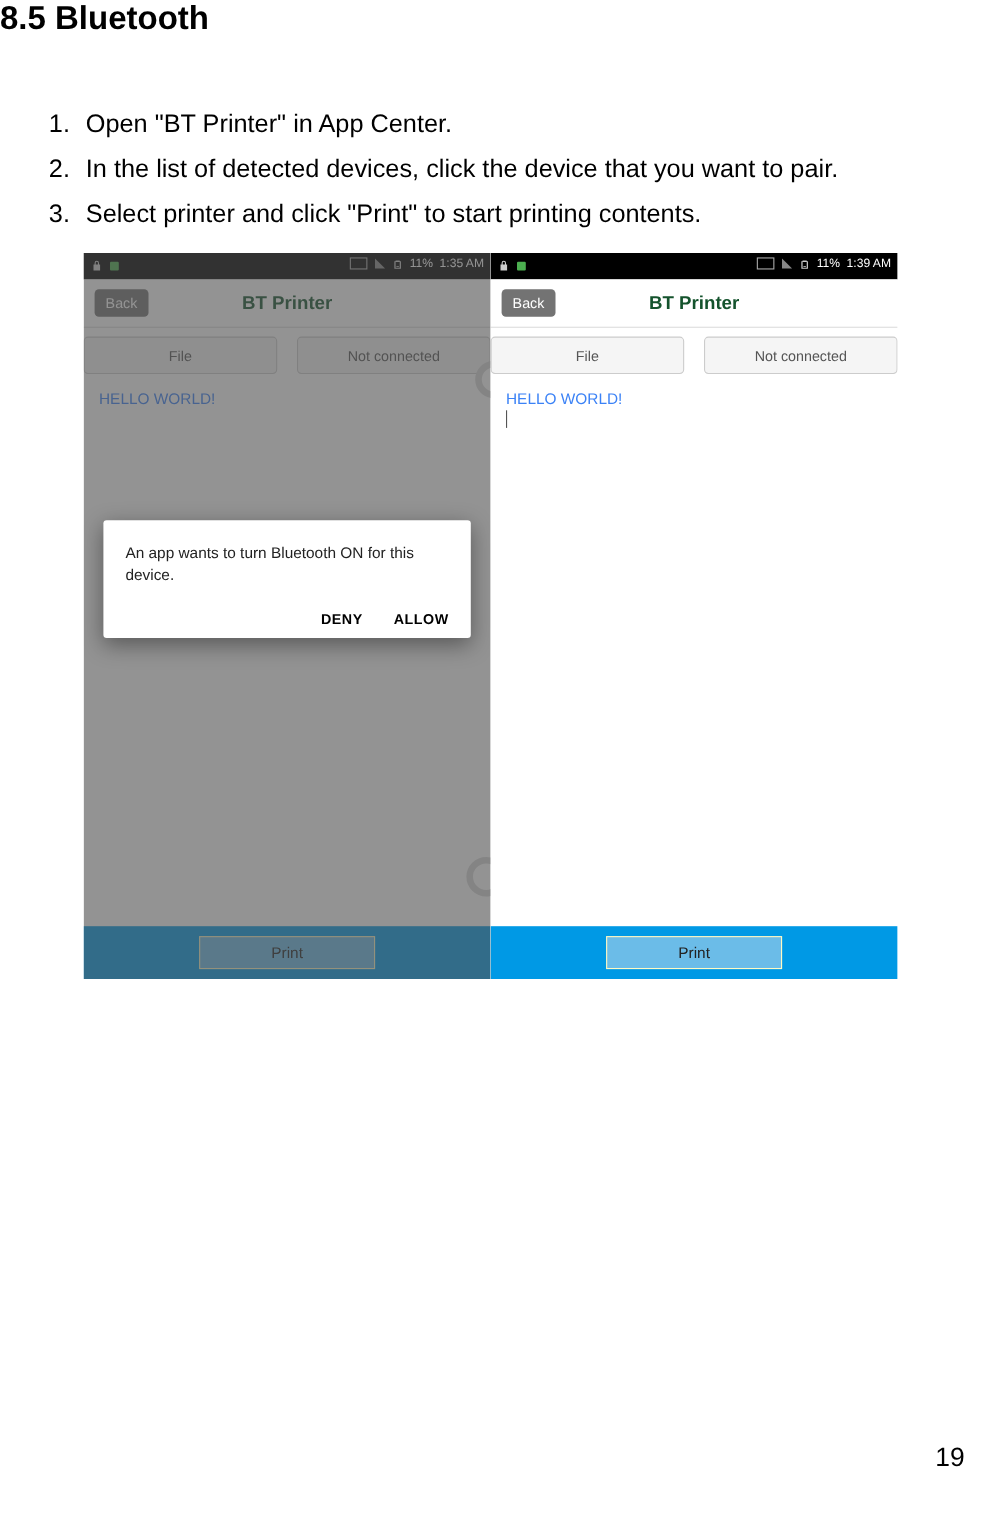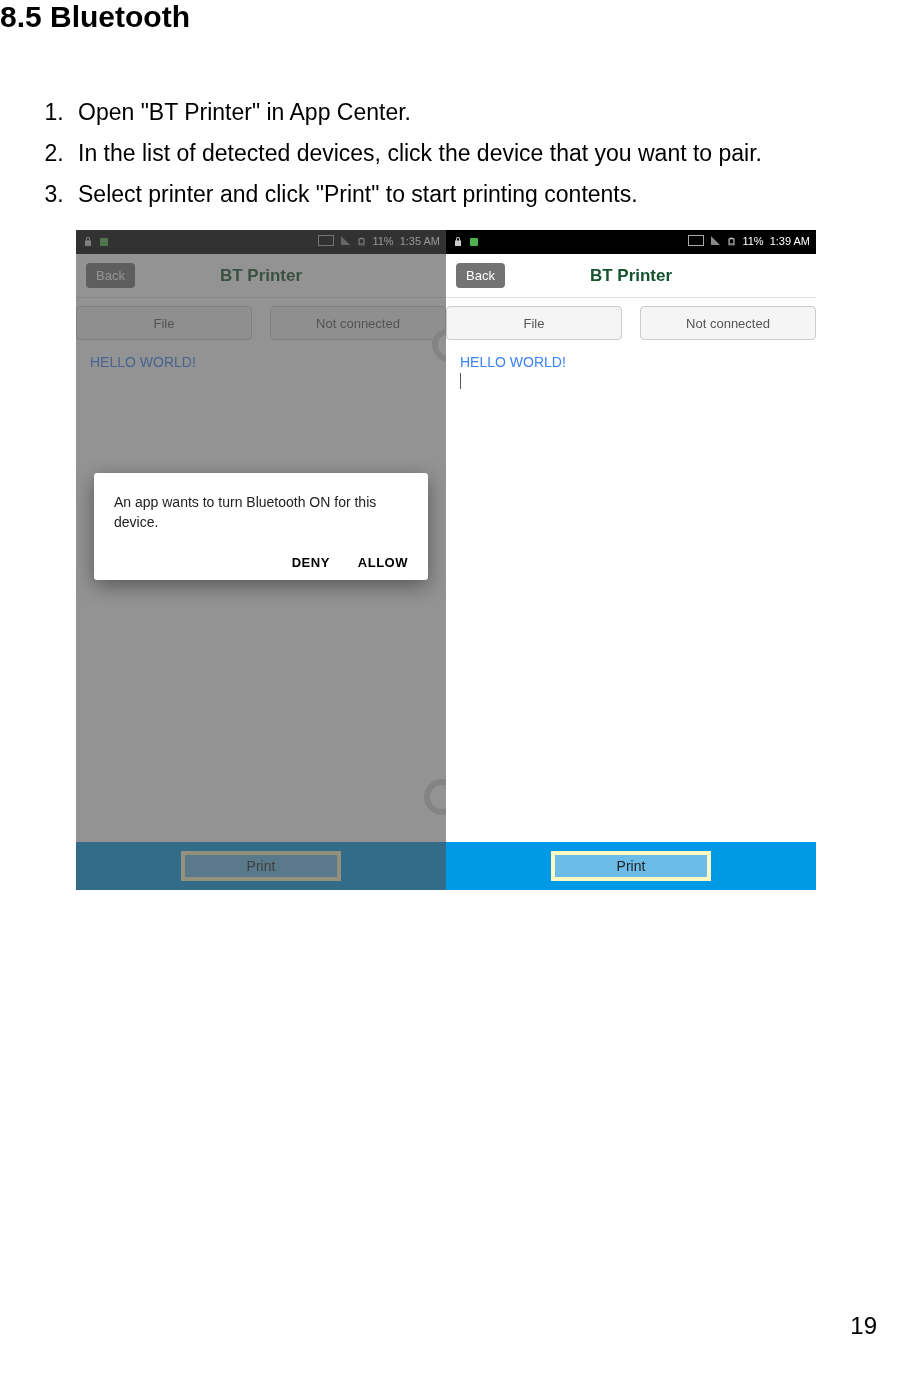--- a/index.html
+++ b/index.html
@@ -134,21 +134,21 @@
       height: 48px;
       background: #0099e5;
       display: flex;
       align-items: center;
       justify-content: center;
     }
     .print-button {
       width: 160px;
       height: 30px;
       background: #6bbce8;
-      border: 4px solid #fef9c3;
+      border: 1px solid #fef9c3;
       font-size: 14px;
       color: #222;
     }
     
     .dim-overlay {
       position: absolute;
       top: 0;
       left: 0;
       right: 0;
       bottom: 0;

